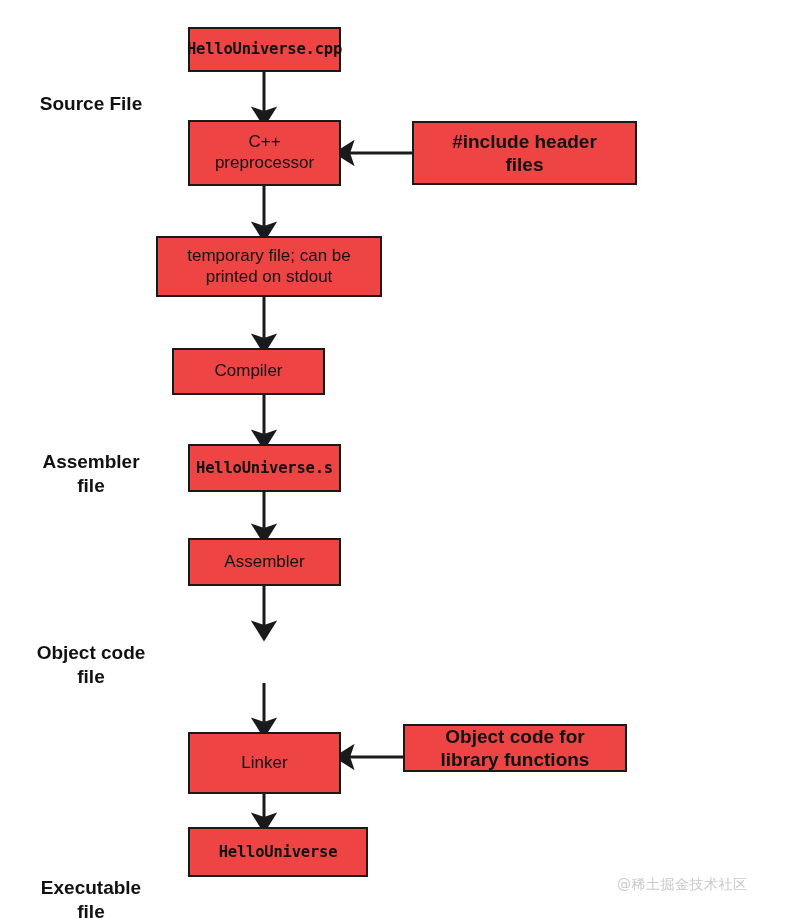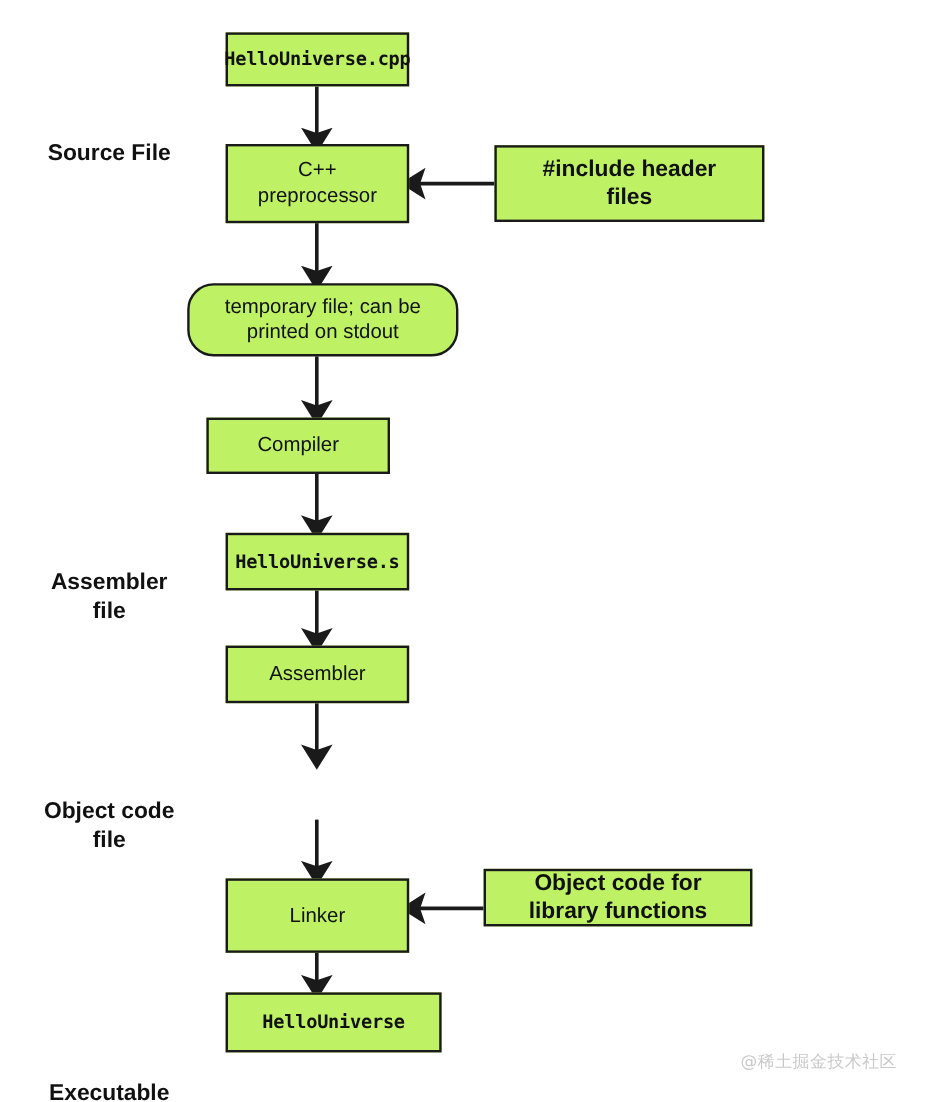--- a/index.html
+++ b/index.html
@@ -15,21 +15,21 @@
     position: relative;
     width: 786px;
     height: 918px;
     background: #ffffff;
     overflow: hidden;
   }
   .node {
     position: absolute;
     box-sizing: border-box;
     border: 2.5px solid #1a1a1a;
-    background: #bef264;
+    background: #ef4444;
     display: flex;
     align-items: center;
     justify-content: center;
     text-align: center;
     line-height: 1.22;
   }
   .node .txt {
     display: block;
     padding: 0 6px;
     white-space: pre-line;
@@ -52,21 +52,20 @@
   }
   .stage-label {
     position: absolute;
     font-family: "Liberation Sans", sans-serif;
     font-weight: bold;
     font-size: 19px;
     color: #111111;
     text-align: center;
     line-height: 1.28;
     white-space: pre-line;
-    margin-top: 24px;
   }
   .watermark {
     position: absolute;
     font-family: "DejaVu Sans", sans-serif;
     font-size: 14px;
     color: #c9c9c9;
     letter-spacing: 0.5px;
     white-space: nowrap;
   }
   svg.edges {
@@ -123,21 +122,21 @@
   <div class="node plain" style="left:188px; top:120px; width:153px; height:66px;">
     <span class="txt">C++
 preprocessor</span>
   </div>
 
   <div class="node strong" style="left:412px; top:121px; width:225px; height:64px;">
     <span class="txt">#include header
 files</span>
   </div>
 
-  <div class="node plain" style="left:156px; top:236px; width:226px; height:61px;border-radius:22px;">
+  <div class="node plain" style="left:156px; top:236px; width:226px; height:61px;">
     <span class="txt">temporary file; can be
 printed on stdout</span>
   </div>
 
   <div class="node plain" style="left:172px; top:348px; width:153px; height:47px;">
     <span class="txt">Compiler</span>
   </div>
 
   <div class="node mono" style="left:188px; top:444px; width:153px; height:48px;">
     <span class="txt">HelloUniverse.s</span>

